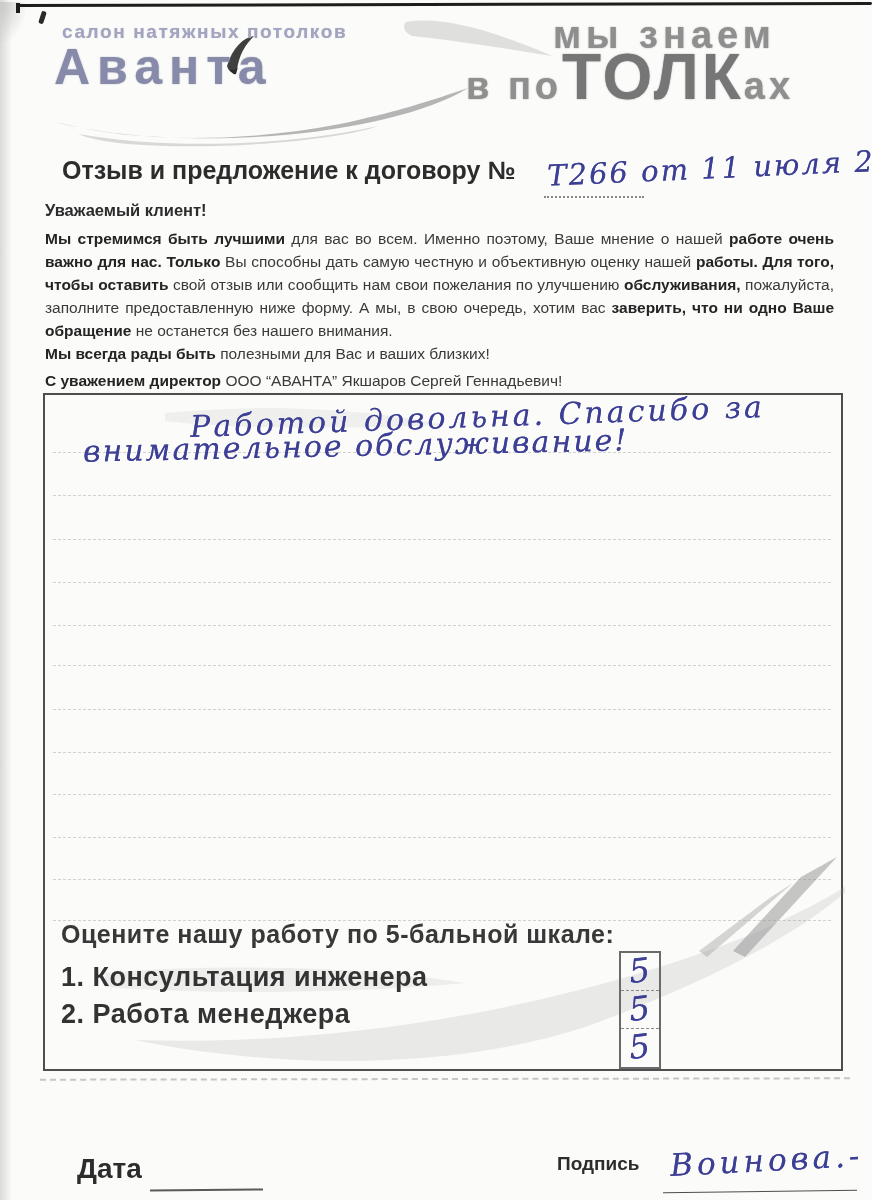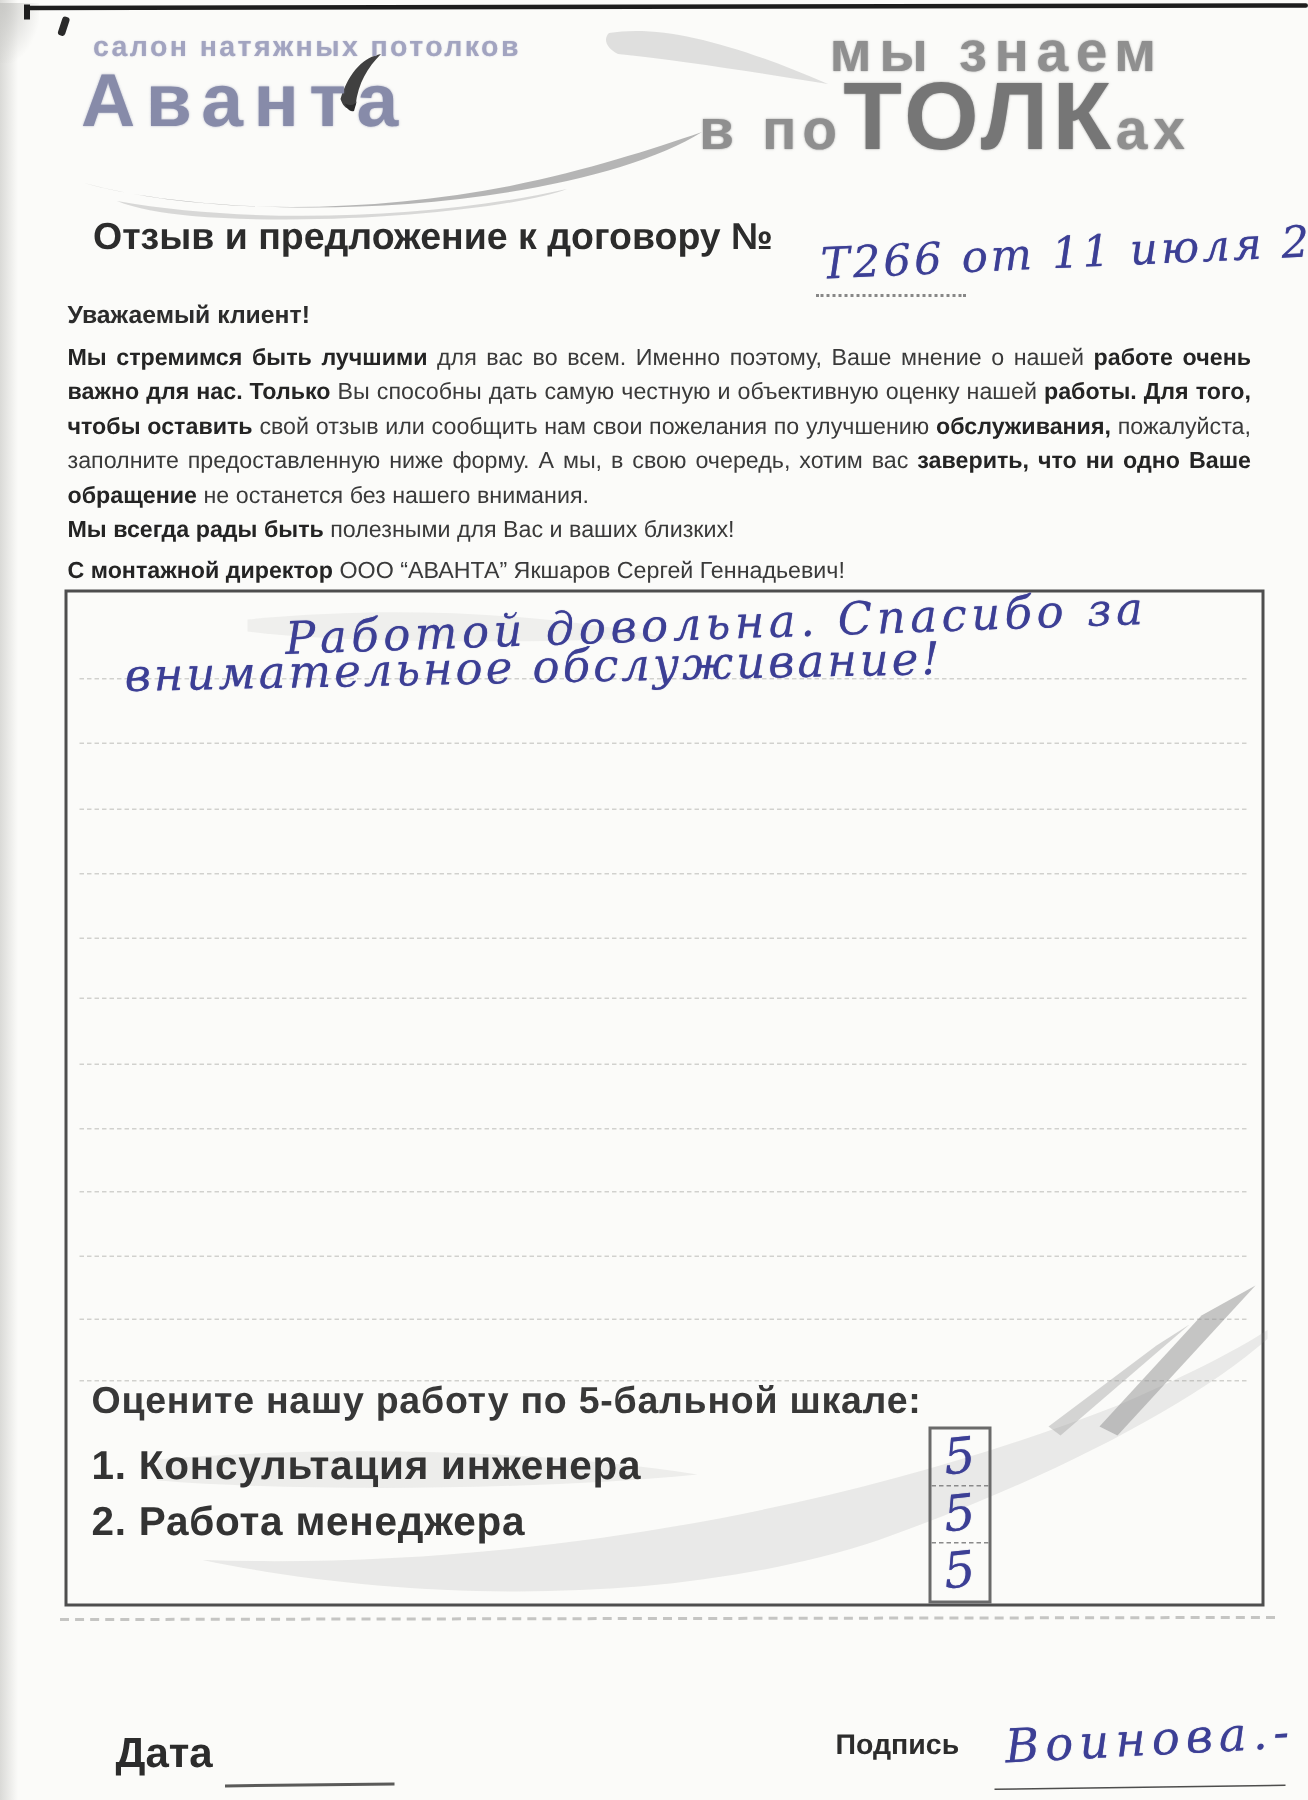--- a/index.html
+++ b/index.html
@@ -30,21 +30,21 @@
   
   .slogan-swoosh { position:absolute; left:402px; top:10px; }
   .slogan-l1 { position:absolute; left:553px; top:14px; font-size:38px; font-weight:bold;
     color:#8f8f8f; letter-spacing:5px; text-shadow:0 0 1.5px rgba(143,143,143,.8); }
   .slogan-l2 { position:absolute; left:466px; top:40px; white-space:nowrap; font-weight:bold;
     color:#8f8f8f; text-shadow:0 0 1.5px rgba(130,130,130,.8); }
   .slogan-l2 .s-small { font-size:38px; letter-spacing:4px; }
   .slogan-l2 .s-big { font-size:64px; letter-spacing:3px; color:#767676; }
 
   
-  .form-title { position:absolute; left:62px; top:144px; font-size:25px; font-weight:bold;
+  .form-title { position:absolute; left:62px; top:156px; font-size:25px; font-weight:bold;
     color:#2c2c2c; white-space:nowrap; }
   .hand { font-family:"DejaVu Serif", serif; font-style:italic; color:#3c3f95;
     text-shadow:0 0 0.5px rgba(60,63,149,.8); }
   .contract-hand { position:absolute; left:547px; top:150px; font-size:29px; letter-spacing:2px;
     transform:rotate(-2.6deg); white-space:nowrap; }
   .num-underline { position:absolute; left:544px; top:196px; width:100px;
     border-top:2px dotted #6b6b6b; opacity:.8; }
 
   .greeting { position:absolute; left:45px; top:201px; font-size:16.5px; font-weight:bold; color:#2c2c2c; }
 
@@ -118,21 +118,21 @@
   </div>
 
   <div class="form-title">Отзыв и предложение к договору №</div>
   <div class="contract-hand hand">Т266 от 11 июля 2012</div>
   <div class="num-underline"></div>
 
   <div class="greeting">Уважаемый клиент!</div>
   <div class="intro">
     <p><span class="b">Мы стремимся быть лучшими </span><span>для вас во всем. Именно поэтому, Ваше мнение о нашей </span><span class="b">работе очень важно для нас. Только </span><span>Вы способны дать самую честную и объективную оценку нашей </span><span class="b">работы. Для того, чтобы оставить </span><span>свой отзыв или сообщить нам свои пожелания по улучшению </span><span class="b">обслуживания, </span><span>пожалуйста, заполните предоставленную ниже форму. А мы, в свою очередь, хотим вас </span><span class="b">заверить, что ни одно Ваше обращение </span><span>не останется без нашего внимания.</span></p>
     <p><span class="b">Мы всегда рады быть </span><span>полезными для Вас и ваших близких!</span></p>
-    <p class="gap"><span class="b">С монтажной директор </span><span>ООО “АВАНТА” Якшаров Сергей Геннадьевич!</span></p>
+    <p class="gap"><span class="b">С уважением директор </span><span>ООО “АВАНТА” Якшаров Сергей Геннадьевич!</span></p>
   </div>
 
   <div class="comment-box">
 
     <div class="rule" style="top:57px"></div>
     <div class="rule" style="top:100px"></div>
     <div class="rule" style="top:144px"></div>
     <div class="rule" style="top:187px"></div>
     <div class="rule" style="top:230px"></div>
     <div class="rule" style="top:270px"></div>

